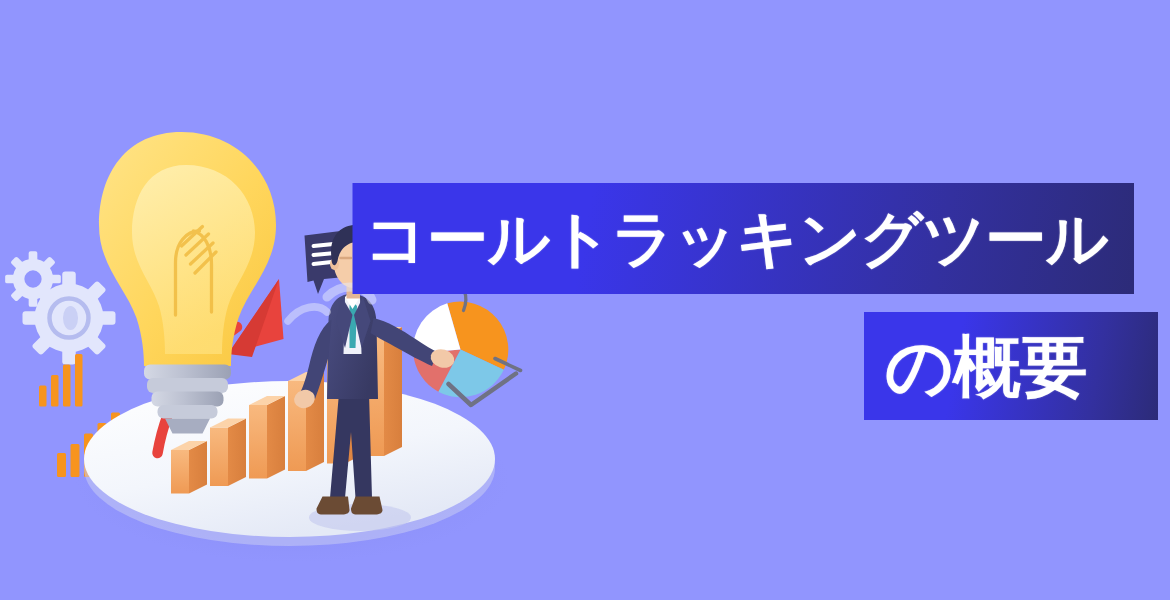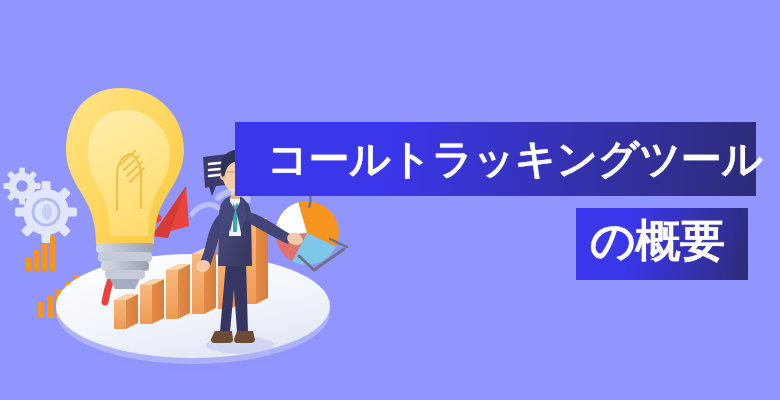--- a/index.html
+++ b/index.html
@@ -28,30 +28,29 @@
     display: flex;
     align-items: center;
     box-sizing: border-box;
   }
   #band-main {
     left: 235px;
     top: 122px;
     width: 521px;
     height: 74px;
     background: linear-gradient(100deg, #3a36ea 0%, #3a36ea 30%, #33309f 75%, #2c2b78 100%);
-    padding-left: 32px;
+    padding-left: 8px;
   }
   #band-sub {
     left: 576px;
     top: 208px;
-    width: 172px;
+    width: 196px;
     height: 72px;
     background: linear-gradient(100deg, #3a36ea 0%, #3a36ea 32%, #33309f 78%, #2c2b78 100%);
     padding-left: 14px;
-    font-family: Liberation Mono, monospace;
   }
   .title-text {
     color: #ffffff;
     font-weight: 700;
     letter-spacing: -0.5px;
     white-space: nowrap;
     line-height: 1;
     text-shadow: 0 0 1px rgba(255,255,255,0.55);
   }
   #title-main-text {

